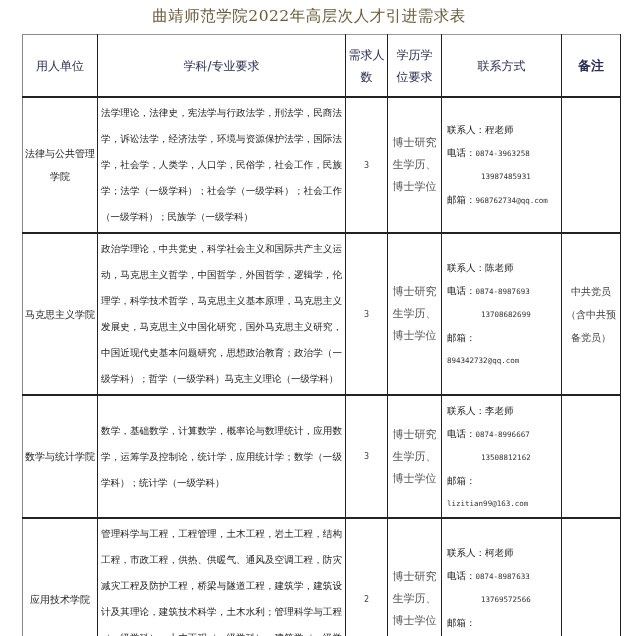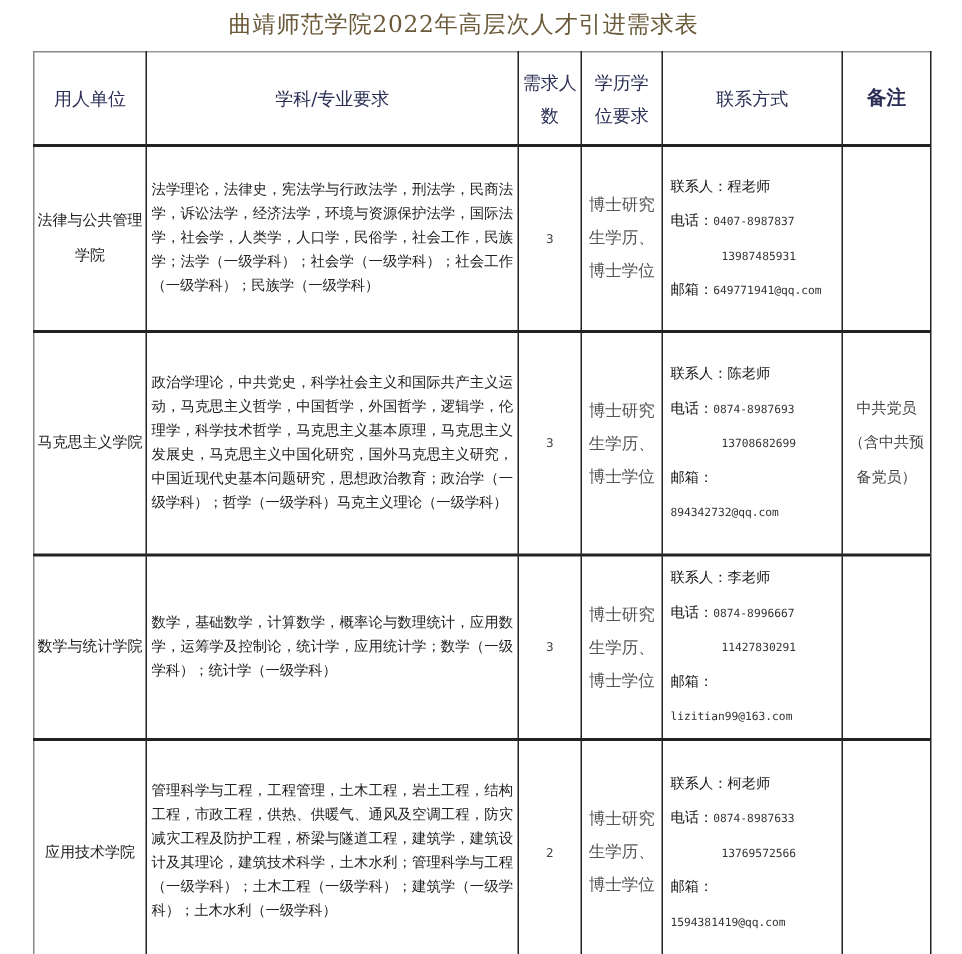--- a/index.html
+++ b/index.html
@@ -11,21 +11,21 @@
   table { position: absolute; left: 22px; top: 34px; border-collapse: collapse;
           table-layout: fixed; width: 598px; }
   td, th { border: 1.5px solid #222; padding: 0; vertical-align: middle; }
   thead th { height: 53px; font-weight: normal; font-size: 12px; color: #2b2f55; text-align: center; line-height: 22px; }
   thead th.bold { font-weight: bold; font-size: 13px; }
   thead th.col-unit { border-left-color: #888; border-top-color: #888; }
   thead th { border-top-color: #999; }
   thead tr { border-bottom: 2.5px solid #222; }
   td { font-size: 9.5px; line-height: 23px; }
   td.unit { text-align: center; font-size: 10px; padding: 0 2px; border-left-color: #888; }
-  td.majors { text-align: justify; padding: 2px 3px 2px 3px; font-size: 9.6px; line-height: 16px; letter-spacing: -0.1px; margin-left: 48px; }
+  td.majors { text-align: justify; padding: 2px 3px 2px 3px; font-size: 9.6px; line-height: 26px; letter-spacing: -0.1px; margin-left: 48px; }
   td.count { text-align: center; font-size: 8px; color: #444; }
   td.degree { text-align: center; font-size: 11px; color: #555; line-height: 22px; padding: 0 3px; }
   td.contact { padding: 0 4px 0 5px; font-size: 9.5px; line-height: 23px; }
   td.contact .label { color: #111; }
   td.contact .mono { font-family: "DejaVu Sans Mono", "Liberation Mono", monospace; font-size: 7.5px; color: #333; }
   td.contact .phone2 { display: block; padding-left: 34px; }
   td.remark { text-align: center; font-size: 10px; color: #444; line-height: 23px; padding: 0 2px; margin-top: 32px; }
   tbody tr { border-bottom: 2px solid #222; }
 </style>
 </head>
@@ -53,23 +53,23 @@
     </tr>
   </thead>
   <tbody>
     <tr style="height:124px">
       <td class="unit">法律与公共管理学院</td>
       <td class="majors">法学理论，法律史，宪法学与行政法学，刑法学，民商法学，诉讼法学，经济法学，环境与资源保护法学，国际法学，社会学，人类学，人口学，民俗学，社会工作，民族学；法学（一级学科）；社会学（一级学科）；社会工作（一级学科）；民族学（一级学科）</td>
       <td class="count">3</td>
       <td class="degree">博士研究生学历、博士学位</td>
       <td class="contact">
         <div><span class="label">联系人：</span><span>程老师</span></div>
-        <div><span class="label">电话：</span><span class="mono">0407-8987837</span></div>
+        <div><span class="label">电话：</span><span class="mono">0874-3963258</span></div>
         <div class="mono phone2">13987485931</div>
-        <div><span class="label">邮箱：</span><span class="mono">649771941@qq.com</span></div>
+        <div><span class="label">邮箱：</span><span class="mono">968762734@qq.com</span></div>
       </td>
       <td class="remark"></td>
     </tr>
     <tr style="height:149px">
       <td class="unit">马克思主义学院</td>
       <td class="majors">政治学理论，中共党史，科学社会主义和国际共产主义运动，马克思主义哲学，中国哲学，外国哲学，逻辑学，伦理学，科学技术哲学，马克思主义基本原理，马克思主义发展史，马克思主义中国化研究，国外马克思主义研究，中国近现代史基本问题研究，思想政治教育；政治学（一级学科）；哲学（一级学科）马克主义理论（一级学科）</td>
       <td class="count">3</td>
       <td class="degree">博士研究生学历、博士学位</td>
       <td class="contact">
         <div><span class="label">联系人：</span><span>陈老师</span></div>
@@ -81,21 +81,21 @@
       <td class="remark">中共党员（含中共预备党员）</td>
     </tr>
     <tr style="height:123px">
       <td class="unit">数学与统计学院</td>
       <td class="majors">数学，基础数学，计算数学，概率论与数理统计，应用数学，运筹学及控制论，统计学，应用统计学；数学（一级学科）；统计学（一级学科）</td>
       <td class="count">3</td>
       <td class="degree">博士研究生学历、博士学位</td>
       <td class="contact">
         <div><span class="label">联系人：</span><span>李老师</span></div>
         <div><span class="label">电话：</span><span class="mono">0874-8996667</span></div>
-        <div class="mono phone2">11427830291</div>
+        <div class="mono phone2">13508812162</div>
         <div class="label">邮箱：</div>
         <div class="mono">lizitian99@163.com</div>
       </td>
       <td class="remark"></td>
     </tr>
     <tr style="height:150px">
       <td class="unit">应用技术学院</td>
       <td class="majors">管理科学与工程，工程管理，土木工程，岩土工程，结构工程，市政工程，供热、供暖气、通风及空调工程，防灾减灾工程及防护工程，桥梁与隧道工程，建筑学，建筑设计及其理论，建筑技术科学，土木水利；管理科学与工程（一级学科）；土木工程（一级学科）；建筑学（一级学科）；土木水利（一级学科）</td>
       <td class="count">2</td>
       <td class="degree">博士研究生学历、博士学位</td>

